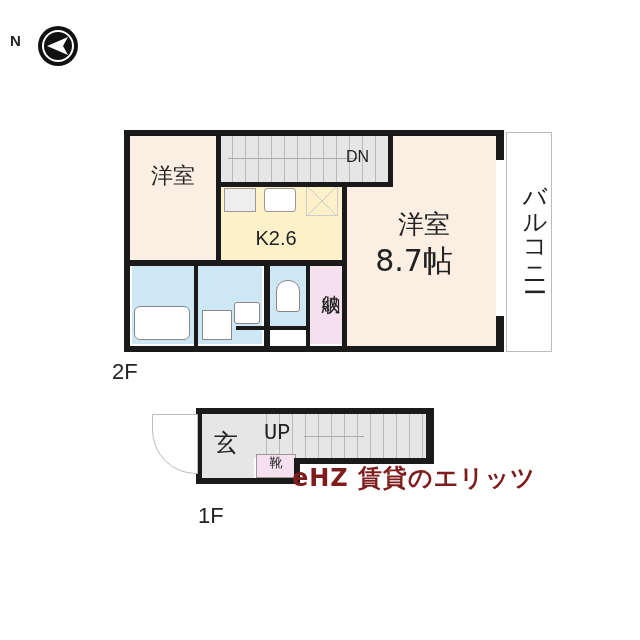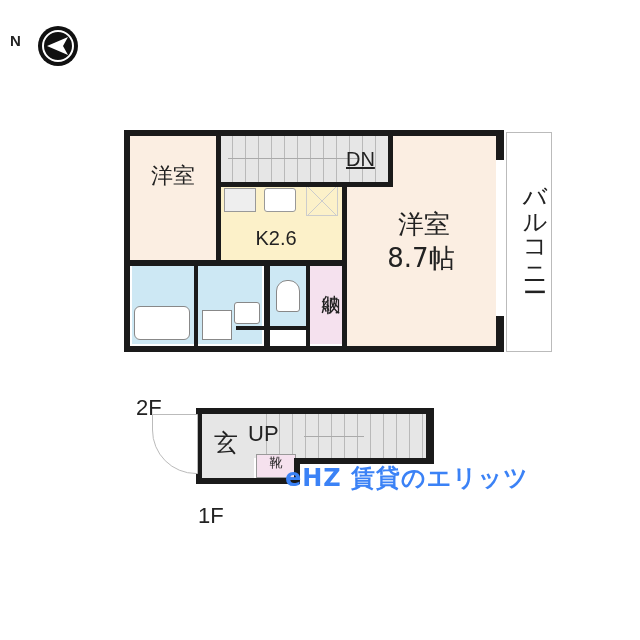--- a/index.html
+++ b/index.html
@@ -8,21 +8,21 @@
   .wall { position:absolute; background:#1a1a1a; }
   .room { position:absolute; }
   .label { position:absolute; color:#222; text-align:center; line-height:1.1; }
   .compass-n { left:10px; top:33px; font-size:15px; font-weight:bold; font-family:"Liberation Sans", sans-serif; }
   .compass { left:38px; top:26px; width:40px; height:40px; border-radius:50%; background:#111; }
   .compass .ring { position:absolute; left:4px; top:4px; width:28px; height:28px; border-radius:50%; border:2px solid #fff; }
   .compass svg { position:absolute; left:0; top:0; }
   .stair { position:absolute; background:#e6e6e6; }
   .stair .steps { position:absolute; inset:0; background-image:repeating-linear-gradient(90deg, transparent 0 12px, #b9b9b9 12px 13px); }
   .floorlabel { font-family:"Liberation Sans", sans-serif; font-size:22px; }
-  .watermark { position:absolute; left:285px; top:462px; font-size:24px; color:#3b82f6; font-weight:bold; letter-spacing:1px; font-family:"DejaVu Sans", sans-serif; }
+  .watermark { position:absolute; left:292px; top:462px; font-size:24px; color:#7f1d1d; font-weight:bold; letter-spacing:1px; font-family:"DejaVu Sans", sans-serif; }
 </style>
 </head>
 <body>
 
 <div class="abs label compass-n">N</div>
 <div class="abs compass">
   <div class="ring"></div>
   <svg width="40" height="40" viewBox="0 0 40 40">
       <polygon points="9,20 30,11 25,20 30,29" fill="#fff"></polygon>
     </svg>
@@ -35,21 +35,21 @@
   <div class="room" style="left:222px;top:6px;width:150px;height:210px;background:#fbeee2;"></div>
   <div class="room" style="left:8px;top:136px;width:62px;height:78px;background:#cde8f4;"></div>
   <div class="room" style="left:74px;top:136px;width:64px;height:78px;background:#cde8f4;"></div>
   <div class="room" style="left:146px;top:136px;width:36px;height:60px;background:#cde8f4;"></div>
   <div class="room" style="left:186px;top:136px;width:32px;height:78px;background:#f5e1ee;"></div>
 
   <div class="stair" style="left:96px;top:6px;width:168px;height:46px;">
     <div class="steps"></div>
     <div class="abs" style="left:8px;top:22px;width:130px;height:1px;background:#aaa;"></div>
   </div>
-  <div class="label floorlabel" style="left:222px;top:18px;font-size:20px;text-decoration:underline;">DN</div>
+  <div class="label floorlabel" style="left:222px;top:18px;font-size:16px;">DN</div>
 
   <div class="abs" style="left:100px;top:58px;width:30px;height:22px;border:1px solid #999;background:#eee;"></div>
   <div class="abs" style="left:140px;top:58px;width:30px;height:22px;border:1px solid #999;background:#fff;border-radius:3px;"></div>
   <div class="abs" style="left:182px;top:56px;width:30px;height:28px;border:1px solid #ccc;background:linear-gradient(45deg,transparent 49%,#ccc 50%,transparent 51%),linear-gradient(-45deg,transparent 49%,#ccc 50%,transparent 51%);"></div>
 
   <div class="abs" style="left:10px;top:176px;width:54px;height:32px;border:1px solid #888;border-radius:6px;background:#fff;"></div>
   <div class="abs" style="left:78px;top:180px;width:28px;height:28px;border:1px solid #888;background:#fff;"></div>
   <div class="abs" style="left:110px;top:172px;width:24px;height:20px;border:1px solid #888;border-radius:3px;background:#fff;"></div>
   <div class="abs" style="left:152px;top:150px;width:22px;height:30px;border:1px solid #888;border-radius:11px 11px 3px 3px;background:#fff;"></div>
 
@@ -64,44 +64,44 @@
   <div class="wall" style="left:218px;top:52px;width:5px;height:170px;"></div>
   <div class="wall" style="left:0;top:130px;width:223px;height:6px;"></div>
   <div class="wall" style="left:70px;top:130px;width:4px;height:92px;"></div>
   <div class="wall" style="left:140px;top:130px;width:6px;height:92px;"></div>
   <div class="wall" style="left:182px;top:130px;width:4px;height:92px;"></div>
   <div class="wall" style="left:112px;top:196px;width:74px;height:4px;"></div>
 
   <div class="label" style="left:6px;top:34px;width:86px;font-size:22px;">洋室</div>
   <div class="label" style="left:112px;top:97px;width:80px;font-size:20px;font-family:'Liberation Sans',sans-serif;">K2.6</div>
   <div class="label" style="left:230px;top:80px;width:140px;font-size:26px;">洋室</div>
-  <div class="label" style="left:227px;top:114px;width:140px;font-size:26px;">8.7帖</div>
+  <div class="label" style="left:220px;top:114px;width:140px;font-size:30px;">8.7帖</div>
   <div class="label" style="left:186px;top:150px;width:32px;font-size:19px;writing-mode:vertical-rl;">収納</div>
 </div>
 
 <div class="abs" style="left:506px;top:132px;width:44px;height:218px;border:1px solid #bbb;background:#fff;"></div>
 <div class="label" style="left:508px;top:170px;width:40px;font-size:24px;writing-mode:vertical-rl;">バルコニー</div>
 
-<div class="label floorlabel" style="left:136px;top:360px;margin-top:36px;">2F</div>
+<div class="label floorlabel" style="left:112px;top:360px;">2F</div>
 
 <div class="abs" style="left:196px;top:408px;width:238px;height:76px;">
   <div class="room" style="left:6px;top:6px;width:52px;height:64px;background:#e6e6e6;"></div>
   <div class="stair" style="left:58px;top:6px;width:172px;height:44px;">
     <div class="steps"></div>
     <div class="abs" style="left:50px;top:22px;width:60px;height:1px;background:#aaa;"></div>
   </div>
   <div class="room" style="left:60px;top:46px;width:38px;height:22px;background:#f5e1ee;border:1px solid #999;"></div>
   <div class="wall" style="left:0;top:0;width:238px;height:6px;"></div>
   <div class="wall" style="left:0;top:0;width:6px;height:76px;"></div>
   <div class="wall" style="left:0;top:70px;width:104px;height:6px;"></div>
   <div class="wall" style="left:230px;top:0;width:8px;height:56px;"></div>
   <div class="wall" style="left:98px;top:50px;width:140px;height:6px;"></div>
   <div class="wall" style="left:98px;top:50px;width:6px;height:26px;"></div>
   <div class="label" style="left:8px;top:22px;width:44px;font-size:24px;">玄</div>
-  <div class="label" style="left:52px;top:14px;font-size:22px;font-family:Liberation Sans, sans-serif;">UP</div>
+  <div class="label" style="left:68px;top:14px;font-size:22px;font-family:Liberation Mono, monospace;">UP</div>
   <div class="label" style="left:60px;top:48px;width:40px;font-size:13px;">靴</div>
 </div>
 
 <div class="abs" style="left:152px;top:414px;width:44px;height:58px;border:1px solid #bbb;background:#fff;border-radius:0 0 0 44px;"></div>
 
 <div class="label floorlabel" style="left:198px;top:504px;">1F</div>
 
 <div class="watermark">eHZ 賃貸のエリッツ</div>
 
 </body></html>

